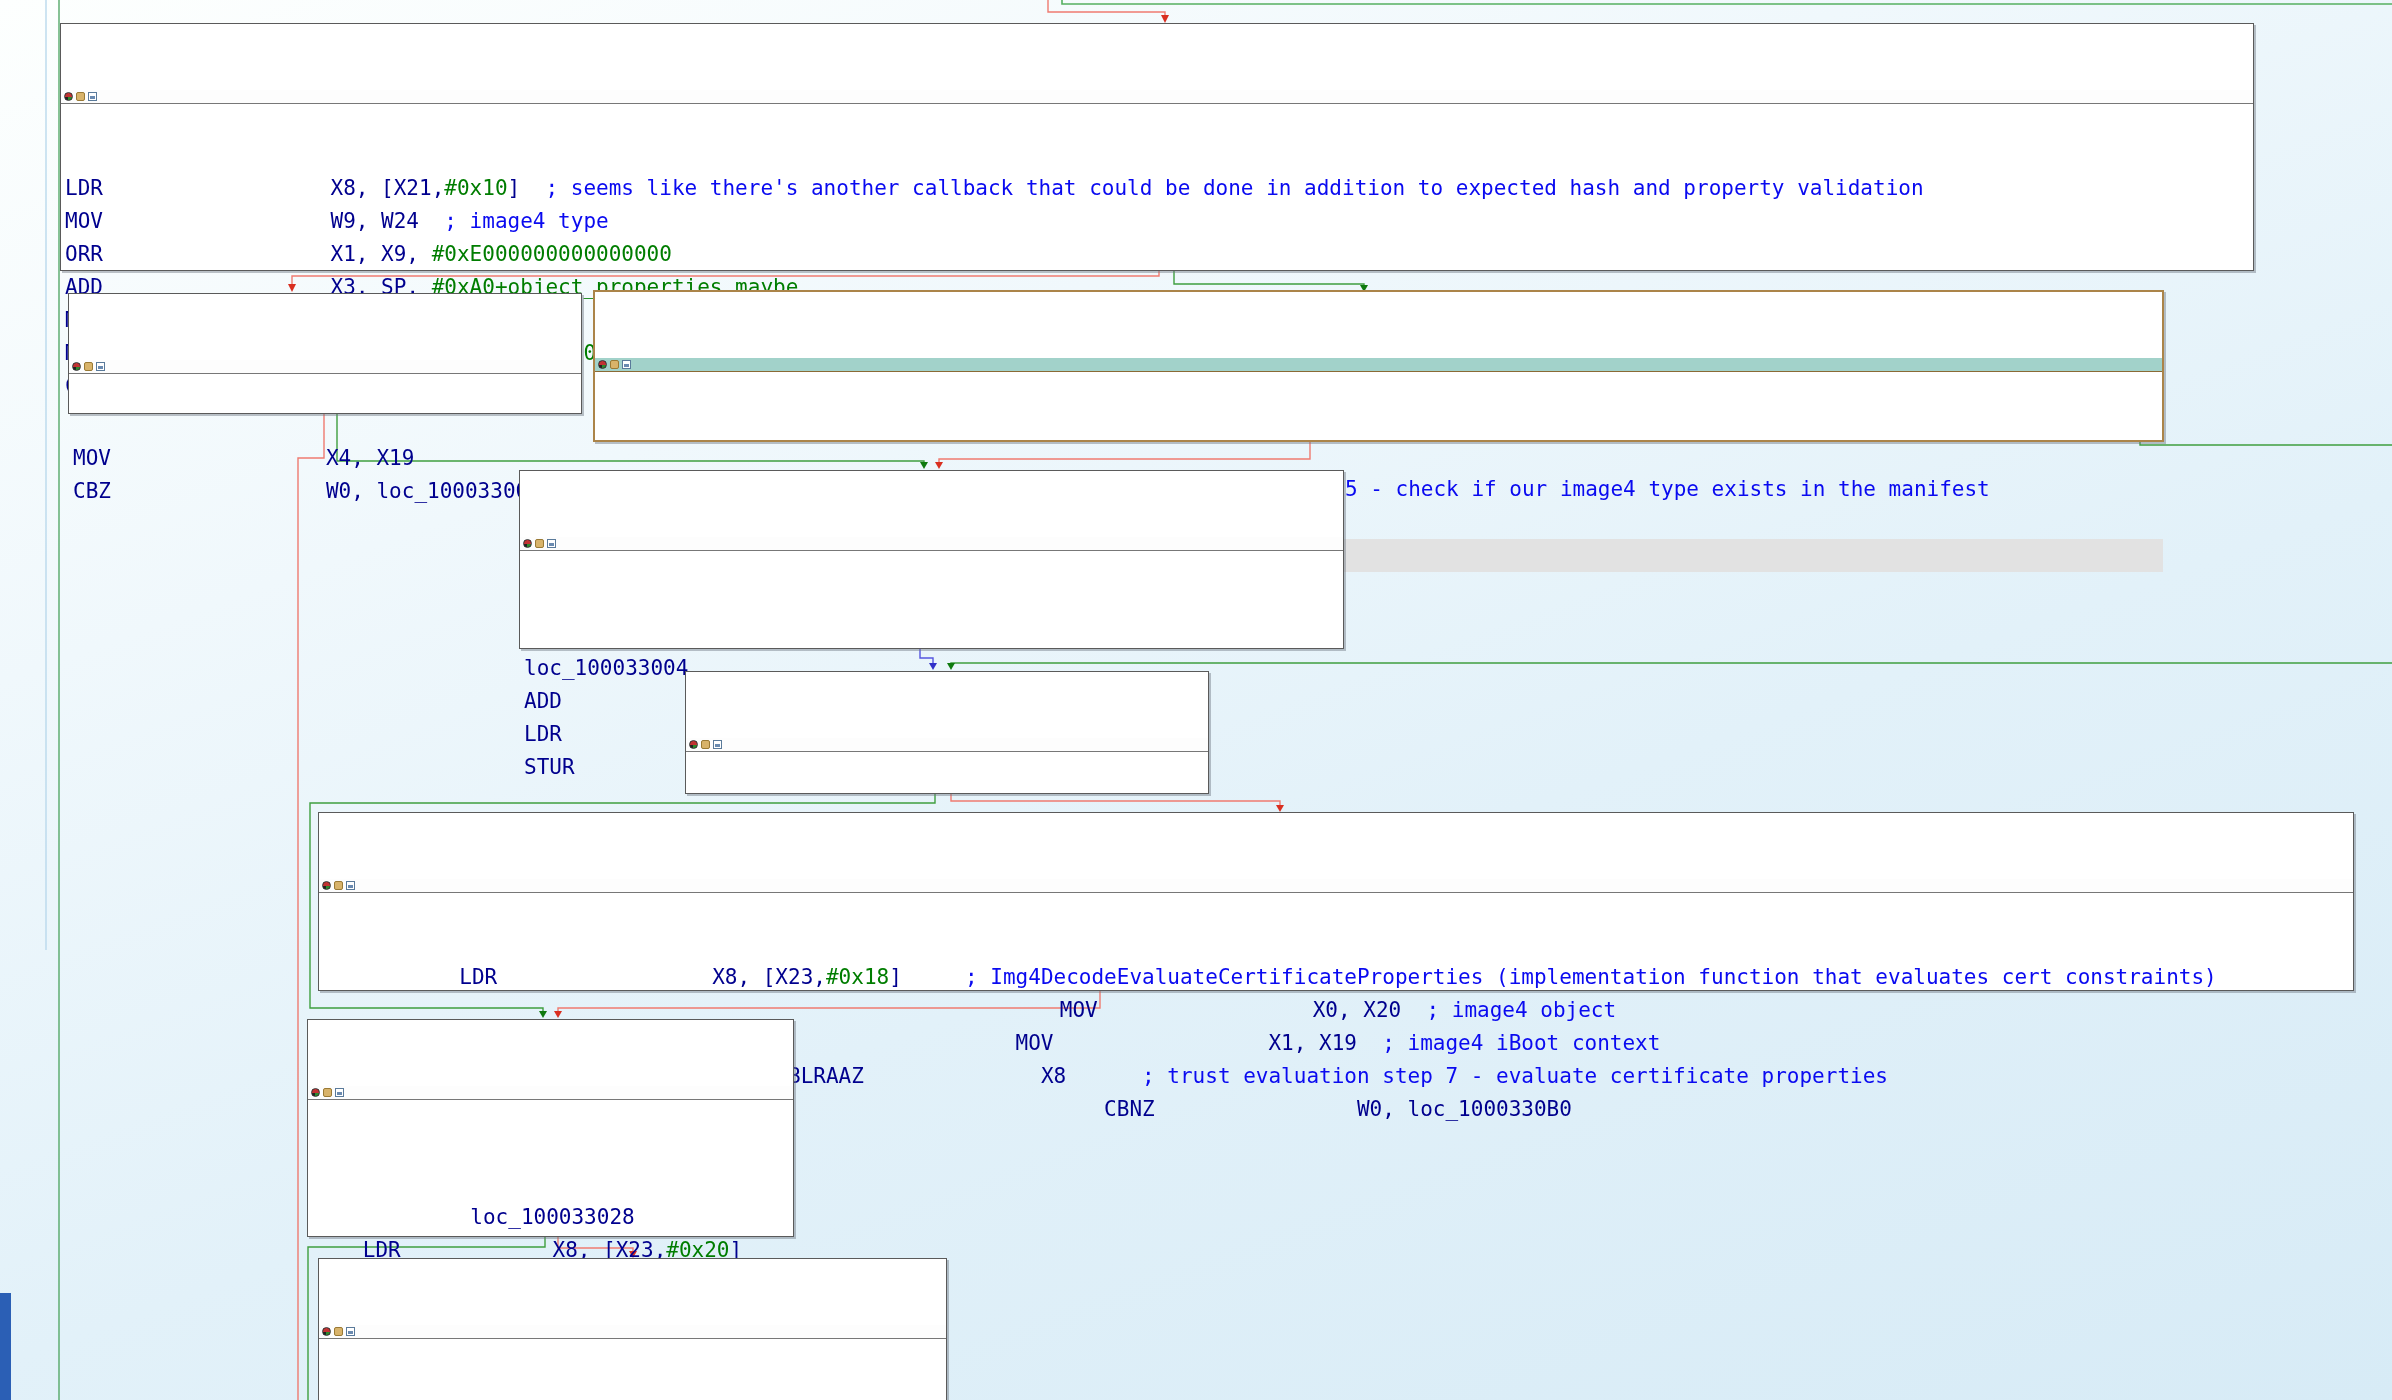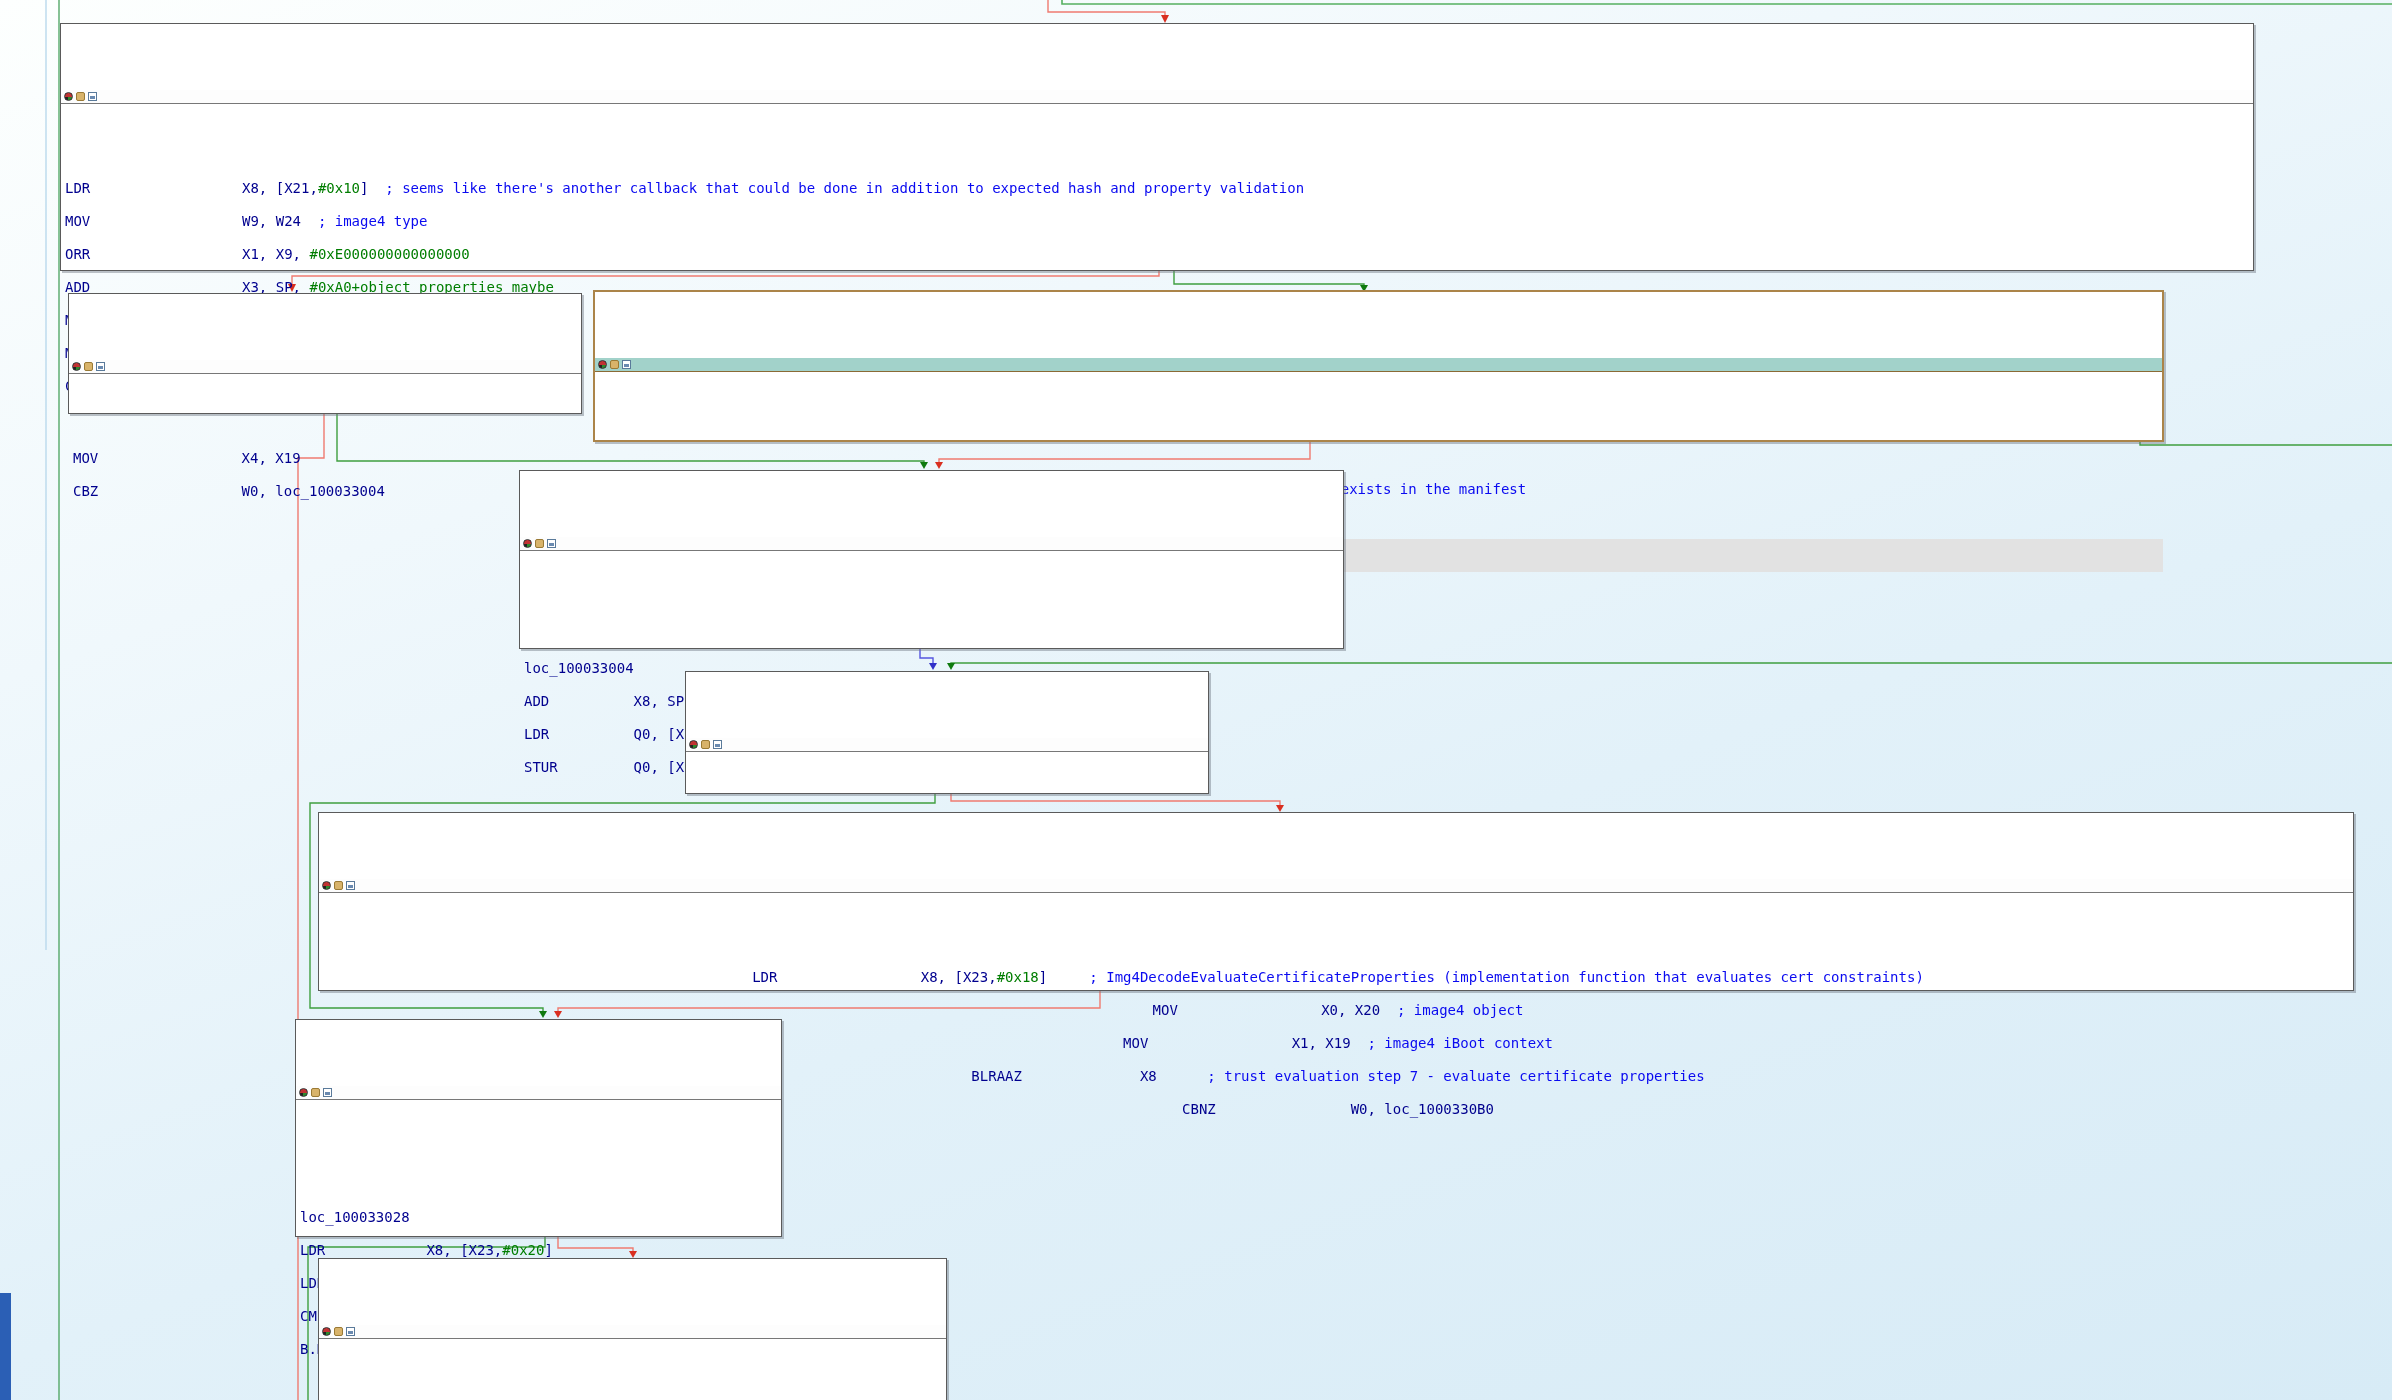--- a/index.html
+++ b/index.html
@@ -5,21 +5,21 @@
   html,body{margin:0;padding:0;}
   body{
     width:2392px;height:1400px;overflow:hidden;position:relative;
     background:linear-gradient(160deg,#fdfffe 0%,#f0f8fc 30%,#e2f1f9 60%,#d7ebf6 100%);
     font-family:"DejaVu Sans Mono","Liberation Mono",monospace;
   }
   #edges{position:absolute;left:0;top:0;width:2392px;height:1400px;}
   .blk{
     position:absolute;background:#ffffff;border:1px solid #5a5a5a;
     box-shadow:2px 2px 0 rgba(110,120,130,0.45);
-    font-size:14px;line-height:33px;white-space:pre;color:#00008e;
+    font-size:21px;line-height:33px;white-space:pre;color:#00008e;
   }
   .blk .tb{
     height:13px;border-bottom:1px solid #777;background:#fdfdfd;
     display:flex;align-items:center;gap:3px;padding-left:3px;
   }
   .blk.sel{border:2px solid #ab8449;}
   .blk.sel .tb{background:#a2d2ca;border-bottom:1px solid #8a6a35;}
   .ic{display:inline-block;width:9px;height:9px;}
   .ic-pie{border-radius:50%;background:conic-gradient(#c23232 0 30%,#2d8a2d 30% 55%,#222 55% 75%,#c23232 75% 100%);border:1px solid #333;box-sizing:border-box;}
   .ic-pen{background:#d8b36a;border:1px solid #9a7a35;box-sizing:border-box;border-radius:2px;}
@@ -128,21 +128,21 @@
 
 <div class="blk" style="left:318px;top:812px;width:2034px;height:177px;text-align:center;">
   <div class="tb">
     <span class="ic ic-pie"></span>
     <span class="ic ic-pen"></span>
     <span class="ic ic-cht"></span>
   </div>
   <div class="bl"><div class="ln"><span class="i">LDR                 </span><span class="i">X8, [X23,</span><span class="n">#0x18</span><span class="i">]</span><span class="c">     ; Img4DecodeEvaluateCertificateProperties (implementation function that evaluates cert constraints)</span></div><div class="ln"><span class="i">MOV                 </span><span class="i">X0, X20</span><span class="c">  ; image4 object</span></div><div class="ln"><span class="i">MOV                 </span><span class="i">X1, X19</span><span class="c">  ; image4 iBoot context</span></div><div class="ln"><span class="i">BLRAAZ              </span><span class="i">X8</span><span class="c">      ; trust evaluation step 7 - evaluate certificate properties</span></div><div class="ln"><span class="i">CBNZ                </span><span class="i">W0, loc_1000330B0</span></div></div>
 </div>
 
-<div class="blk" style="left:295px;top:1019px;width:485px;height:216px;">
+<div class="blk" style="left:307px;top:1019px;width:485px;height:216px;text-align:center;">
   <div class="tb">
     <span class="ic ic-pie"></span>
     <span class="ic ic-pen"></span>
     <span class="ic ic-cht"></span>
   </div>
   <div class="bl"><div class="ln"></div><div class="ln"><span class="i">loc_100033028</span></div><div class="ln"><span class="i">LDR            </span><span class="i">X8, [X23,</span><span class="n">#0x20</span><span class="i">]</span></div><div class="ln"><span class="i">LDR            </span><span class="i">X8, [X8]</span></div><div class="ln"><span class="i">CMP            </span><span class="i">X8, </span><span class="n">#0x30</span><span class="g">  ; '0'</span></div><div class="ln"><span class="i">B.HI           </span><span class="i">loc_1000330E0</span></div></div>
 </div>
 
 <div class="blk" style="left:318px;top:1258px;width:627px;height:150px;">
   <div class="tb">

